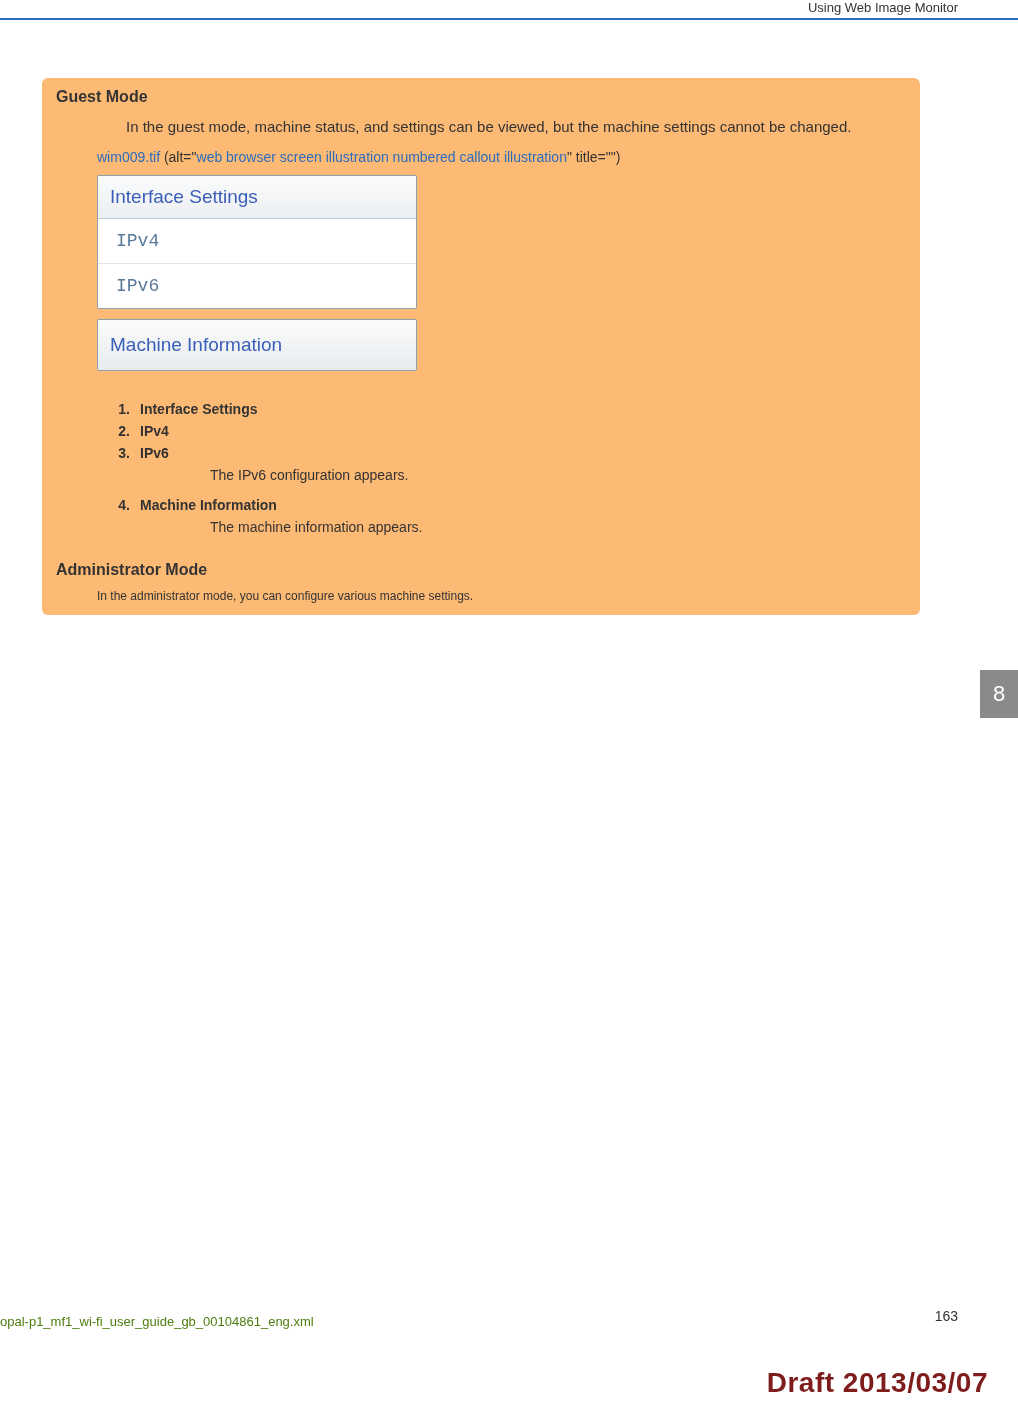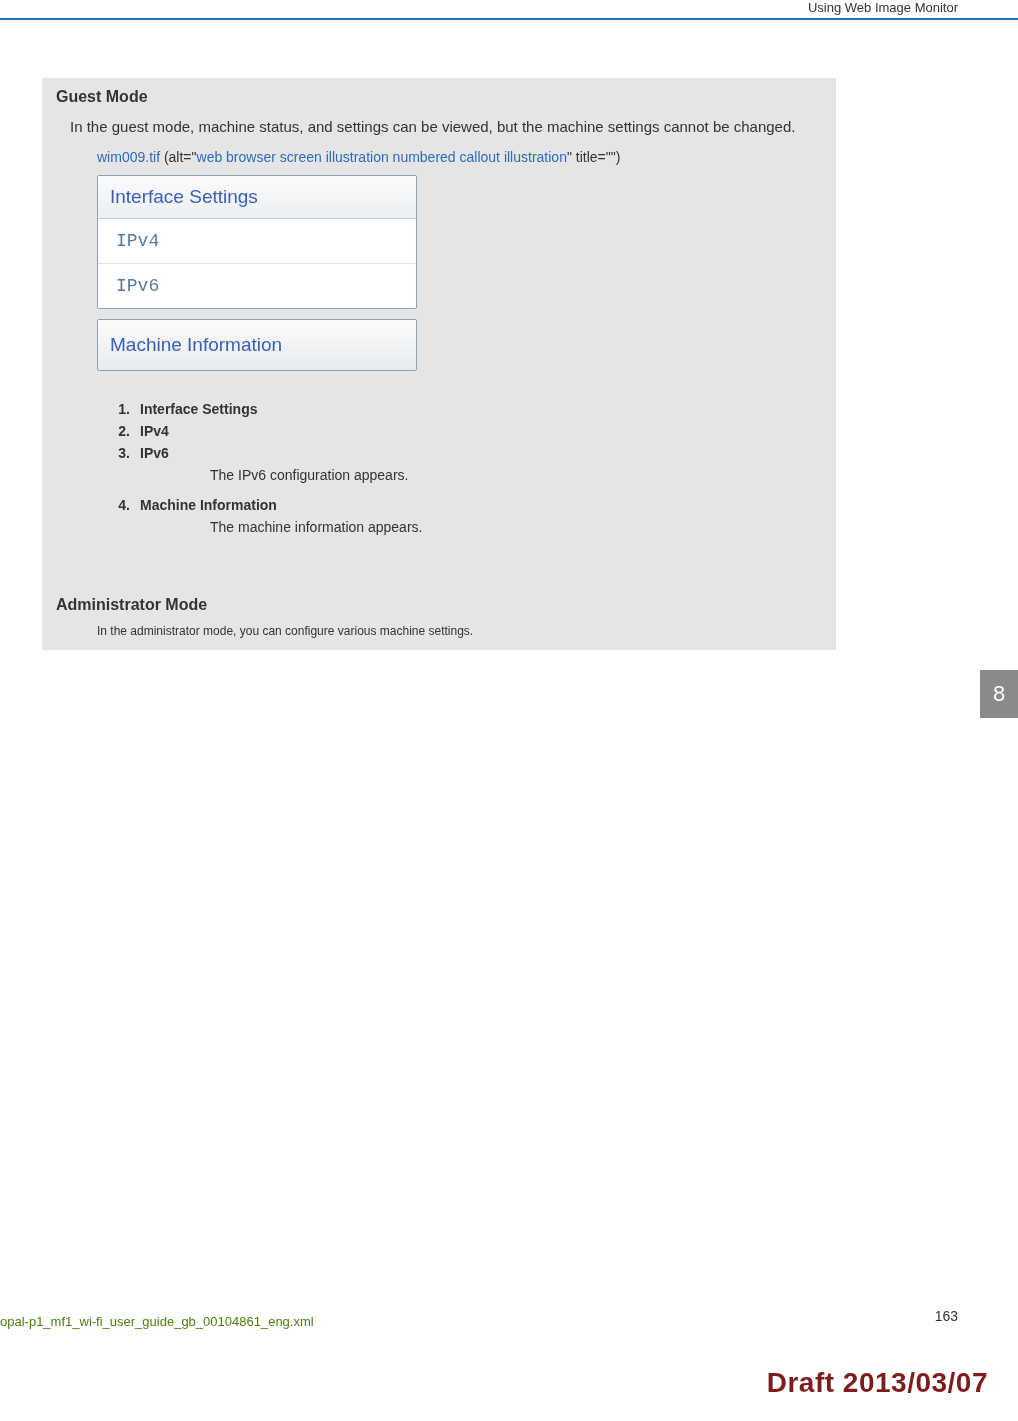--- a/index.html
+++ b/index.html
@@ -23,33 +23,34 @@
       position: absolute;
       top: 0px;
       right: 60px;
       font-size: 13px;
       color: #333;
     }
     .content-box {
       position: absolute;
       top: 78px;
       left: 42px;
-      width: 794px;
-      background: #e5e5e5;
+      width: 878px;
+      background: #fdba74;
+      border-radius: 6px;
     }
     .section-heading {
       font-weight: bold;
       font-size: 16px;
       color: #333;
       padding: 10px 14px 6px 14px;
     }
     .body-text {
       font-size: 15px;
       color: #333;
-      padding: 4px 40px 8px 28px;
+      padding: 4px 40px 8px 84px;
       line-height: 1.5;
     }
     .ref-line {
       font-size: 14px;
       padding: 2px 40px 10px 55px;
       color: #333;
     }
     .ref-line .link { color: #2a6cbf; }
     .ui-illustration {
       margin: 0 0 14px 55px;
@@ -109,21 +110,20 @@
     .num-desc {
       font-size: 14px;
       padding: 0 0 14px 98px;
       color: #333;
     }
     .admin-heading {
       font-weight: bold;
       font-size: 16px;
       color: #333;
       padding: 2px 14px 6px 14px;
-      margin-top: 35px;
     }
     .admin-body {
       font-size: 12px;
       color: #333;
       padding: 4px 40px 12px 55px;
     }
     .side-tab {
       position: absolute;
       right: 0;
       top: 670px;

